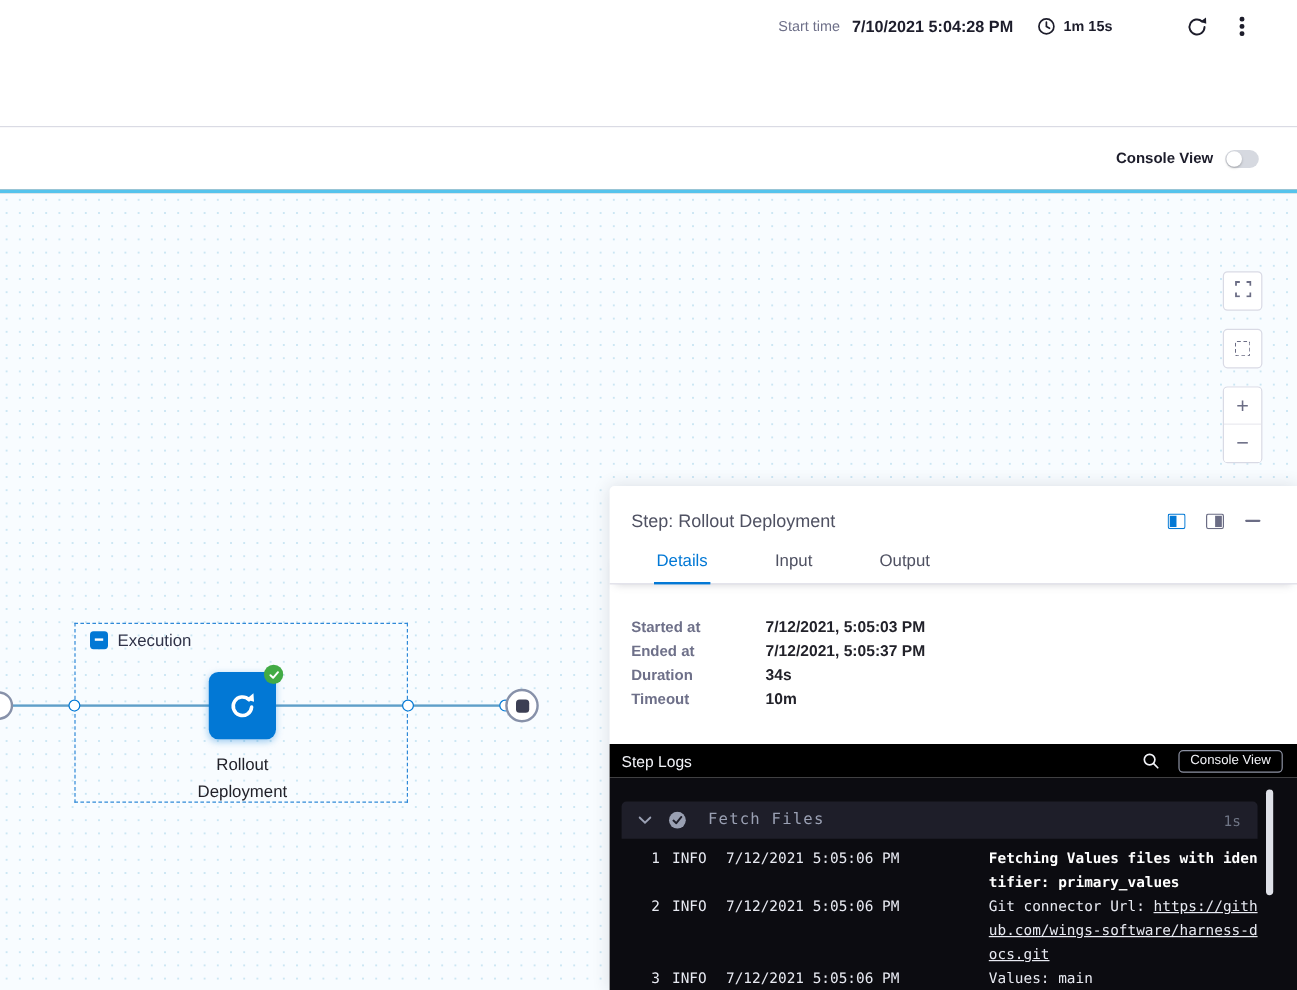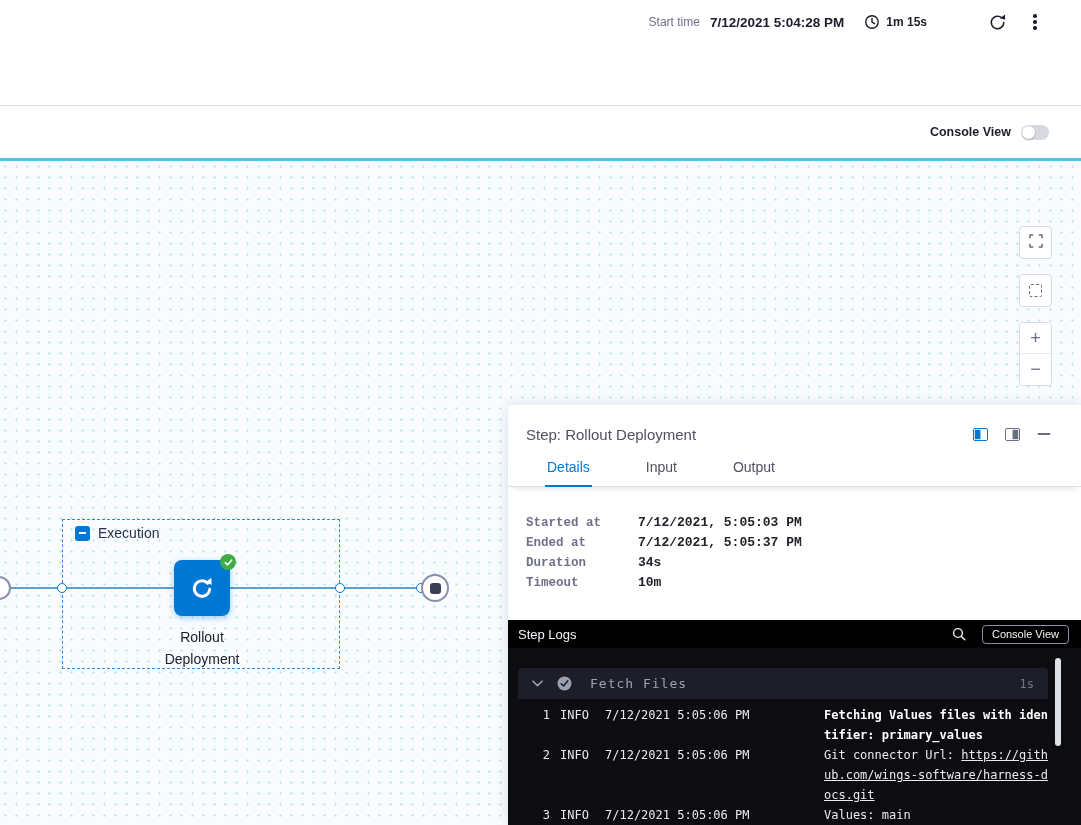--- a/index.html
+++ b/index.html
@@ -68,21 +68,21 @@
   .panel-title { flex:1; font-size:15px; color:#4f5162; }
   .panel-icons { display:flex; align-items:center; gap:14px; }
   .minus-btn { font-size:16px; color:#6b6d85; line-height:1; }
 
   .tabs { display:flex; gap:52px; margin-top:16px; padding-left:37px; border-bottom:1px solid #dcdde6;
           box-shadow:0 5px 7px -5px rgba(96,97,112,.28); }
   .tab { background:none; border:none; cursor:pointer; font-size:14px; color:#4f5162; padding:0 2px 10px; border-bottom:2px solid transparent; margin-bottom:-1px; font-family:inherit; }
   .tab.active { color:#0278d5; border-bottom-color:#0278d5; }
 
   .details-grid { padding:26px 0 0 18px; }
-  .detail-row { display:flex; line-height:20px;font-family:Liberation Mono, monospace; }
+  .detail-row { display:flex; line-height:20px; }
   .detail-label { width:112px; font-size:12.5px; font-weight:600; color:#6e7089; }
   .detail-value { font-size:13px; font-weight:600; color:#22222a; }
 
   .logs-bar { position:absolute; top:215px; left:0; right:0; height:28px; background:#000; display:flex; align-items:center; padding:0 12px 0 10px; }
   .logs-title { flex:1; font-size:13px; color:#f2f3f8; }
   .search-btn { margin-right:14px; }
   .console-view-btn { background:transparent; border:1px solid #8d92a3; border-radius:4px; color:#f2f3f8; font-size:11px; padding:2.5px 9px; cursor:pointer; font-family:inherit; }
 
   .log-area { position:absolute; top:243px; left:0; right:0; bottom:0; background:#0c0c11; overflow:hidden; }
   .log-inner { margin:0 33px 0 10px; }
@@ -103,21 +103,21 @@
   .log-scrollbar { position:absolute; right:20px; top:10px; width:6px; height:88px; border-radius:3px; background:#dfe1e8; cursor:pointer; }
 </style>
 </head>
 <body>
 
 <div class="screen">
 
   <header class="topbar">
     <div class="topbar-row">
       <span class="start-time-label">Start time</span>
-      <span class="start-time-value">7/12/2021 5:04:28 PM</span>
+      <span class="start-time-value">7/10/2021 5:04:28 PM</span>
       <span class="clock-icon">
         <svg width="16" height="16" viewBox="0 0 18 18">
             <circle cx="9" cy="9" r="7" fill="none" stroke="#1d1d2b" stroke-width="1.6"></circle>
             <path d="M9 5v4.2l2.9 1.6" fill="none" stroke="#1d1d2b" stroke-width="1.6" stroke-linecap="round"></path>
           </svg>
       </span>
       <span class="elapsed">1m 15s</span>
       <button class="icon-btn refresh-btn">
         <svg width="19" height="19" viewBox="0 0 20 20">
             <path d="M16.6 10a6.6 6.6 0 1 1-2.1-4.85" fill="none" stroke="#1d1d2b" stroke-width="1.7" stroke-linecap="round"></path>

